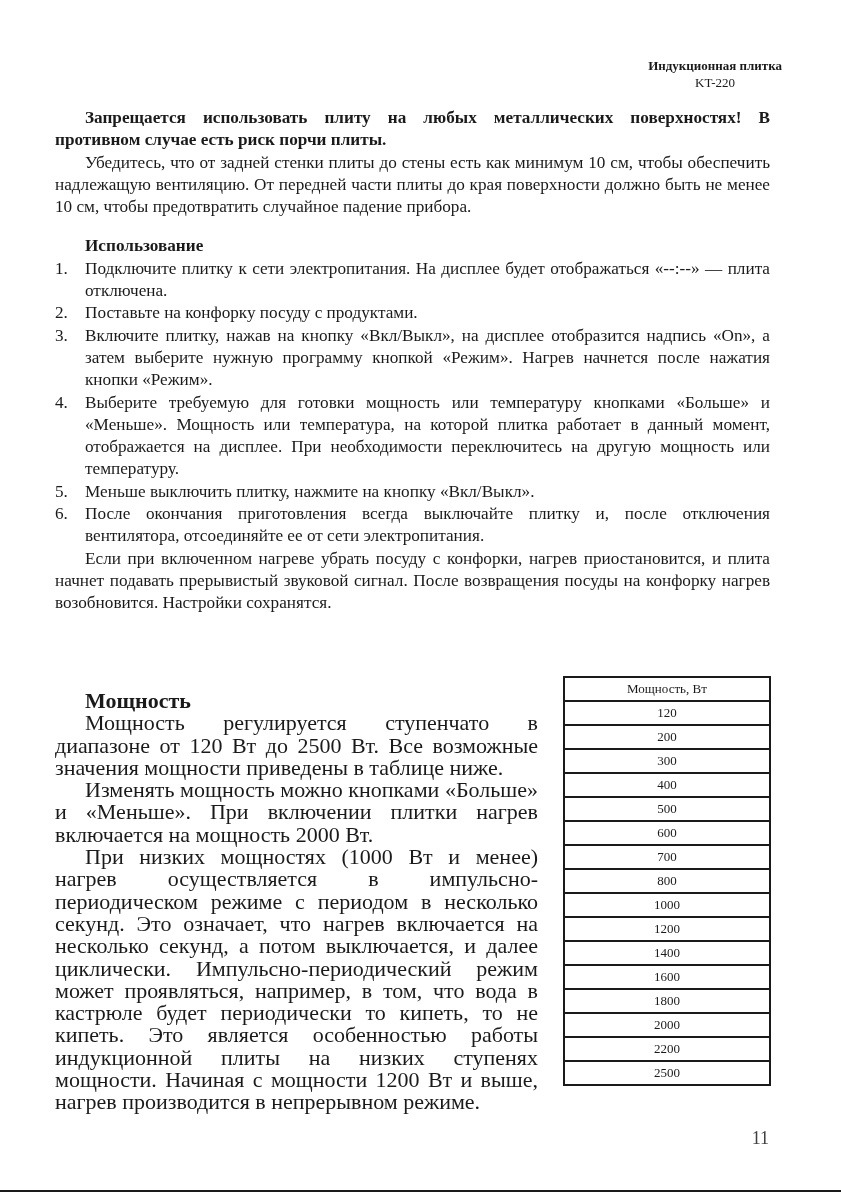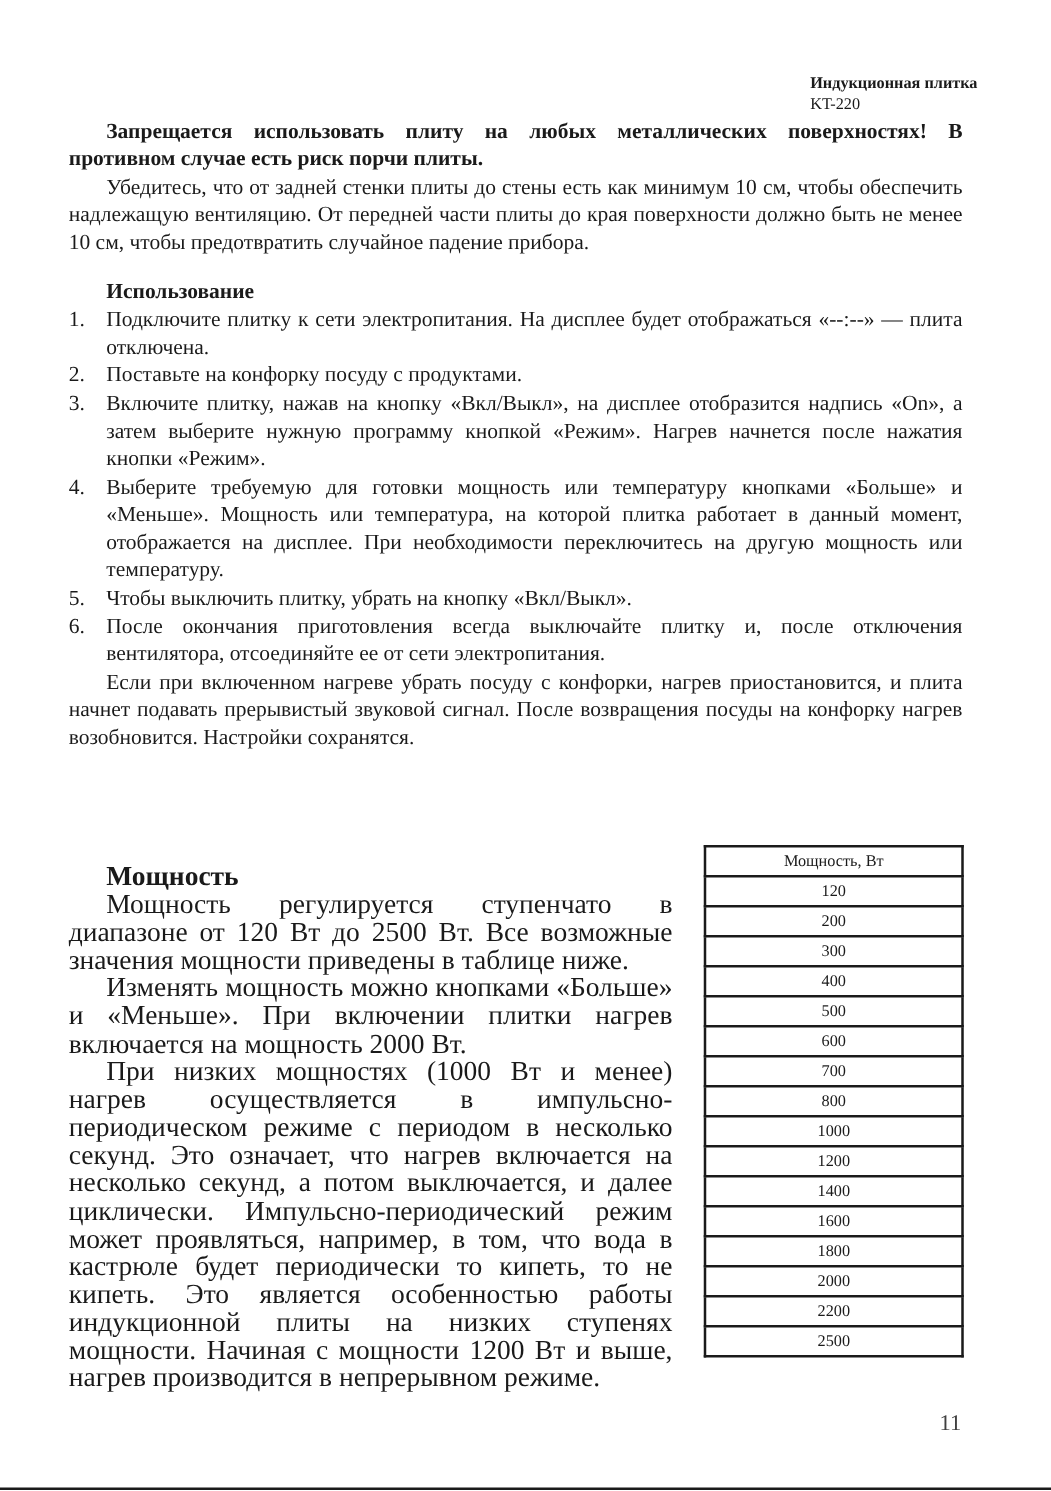--- a/index.html
+++ b/index.html
@@ -12,31 +12,31 @@
       height: 1193px;
       position: relative;
       overflow: hidden;
       font-family: "Liberation Serif", "DejaVu Serif", serif;
       color: #1a1a1a;
     }
     .page-header {
       position: absolute;
       right: 59px;
       top: 57px;
-      text-align: left;
+      text-align: center;
       font-size: 13px;
       line-height: 17px;
     }
     .page-header .title {
       font-weight: bold;
     }
     .content {
       position: absolute;
       left: 55px;
-      top: 94px;
+      top: 107px;
       width: 715px;
       font-size: 17.2px;
       line-height: 22.3px;
       text-align: justify;
     }
     .para {
       margin: 0;
       text-indent: 30px;
     }
     .para.bold {
@@ -133,21 +133,21 @@
     <li>
       <span class="num">3.</span>
       <span>Включите плитку, нажав на кнопку «Вкл/Выкл», на дисплее отобразится надпись «On», а затем выберите нужную программу кнопкой «Режим». Нагрев начнется после нажатия кнопки «Режим».</span>
     </li>
     <li>
       <span class="num">4.</span>
       <span>Выберите требуемую для готовки мощность или температуру кнопками «Больше» и «Меньше». Мощность или температура, на которой плитка работает в данный момент, отображается на дисплее. При необходимости переключитесь на другую мощность или температуру.</span>
     </li>
     <li>
       <span class="num">5.</span>
-      <span>Чтобы выключить плитку, убрать на кнопку «Вкл/Выкл».</span>
+      <span>Меньше выключить плитку, нажмите на кнопку «Вкл/Выкл».</span>
     </li>
     <li>
       <span class="num">6.</span>
       <span>После окончания приготовления всегда выключайте плитку и, после отключения вентилятора, отсоединяйте ее от сети электропитания.</span>
     </li>
   </ol>
   <p class="para">Если при включенном нагреве убрать посуду с конфорки, нагрев приостановится, и плита начнет подавать прерывистый звуковой сигнал. После возвращения посуды на конфорку нагрев возобновится. Настройки сохранятся.</p>
 </div>
 
 <div class="power-section">

